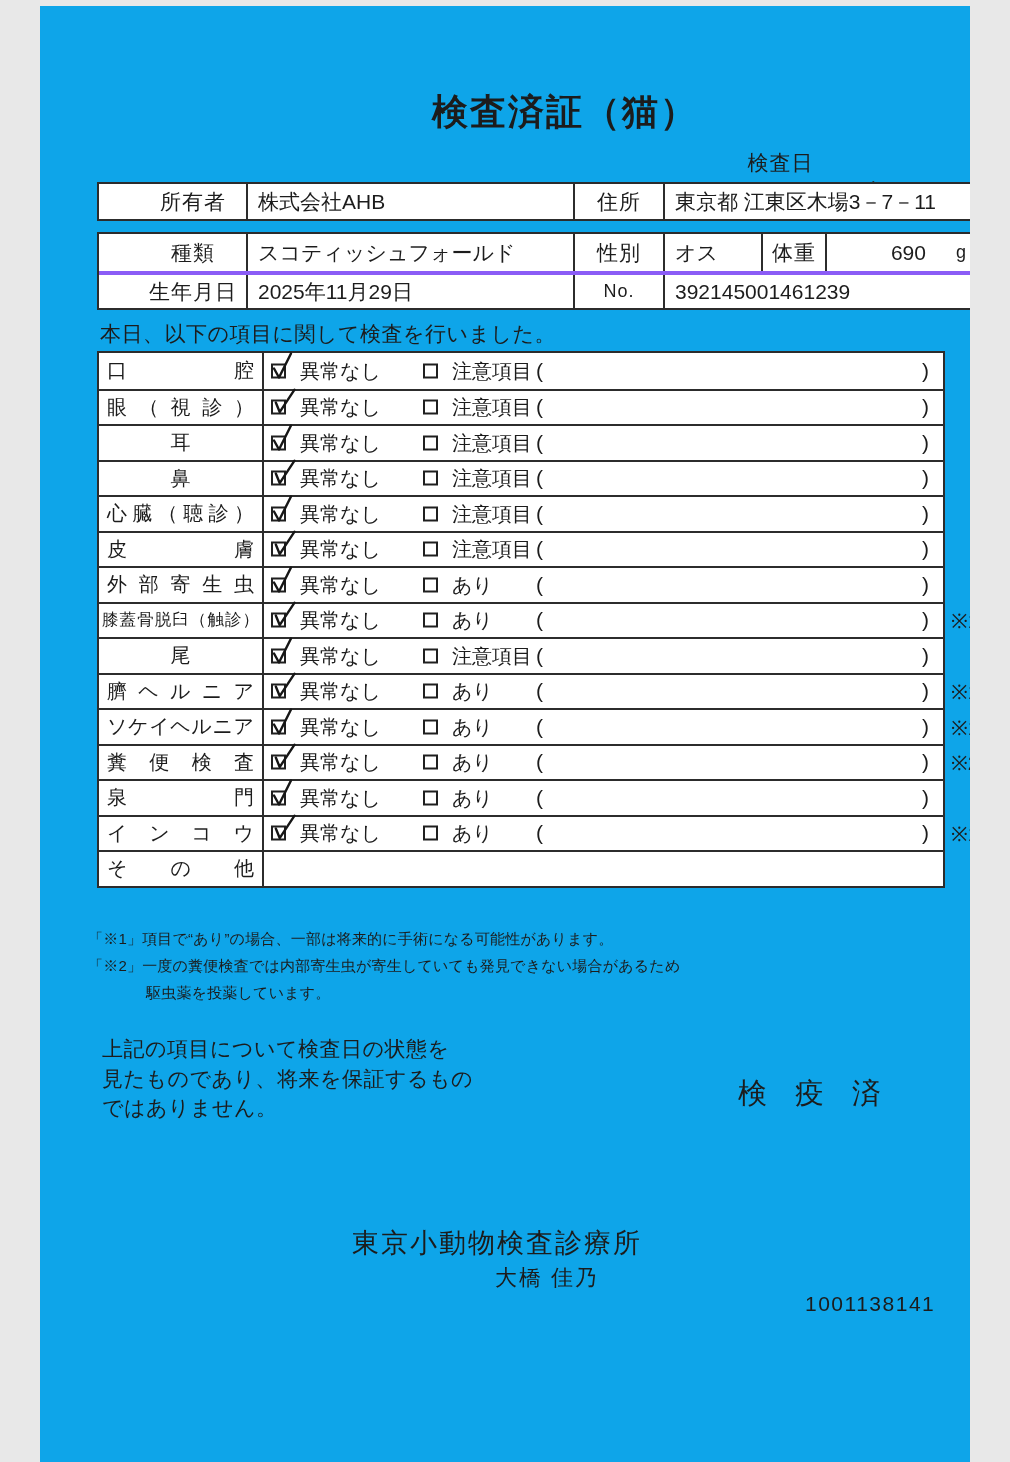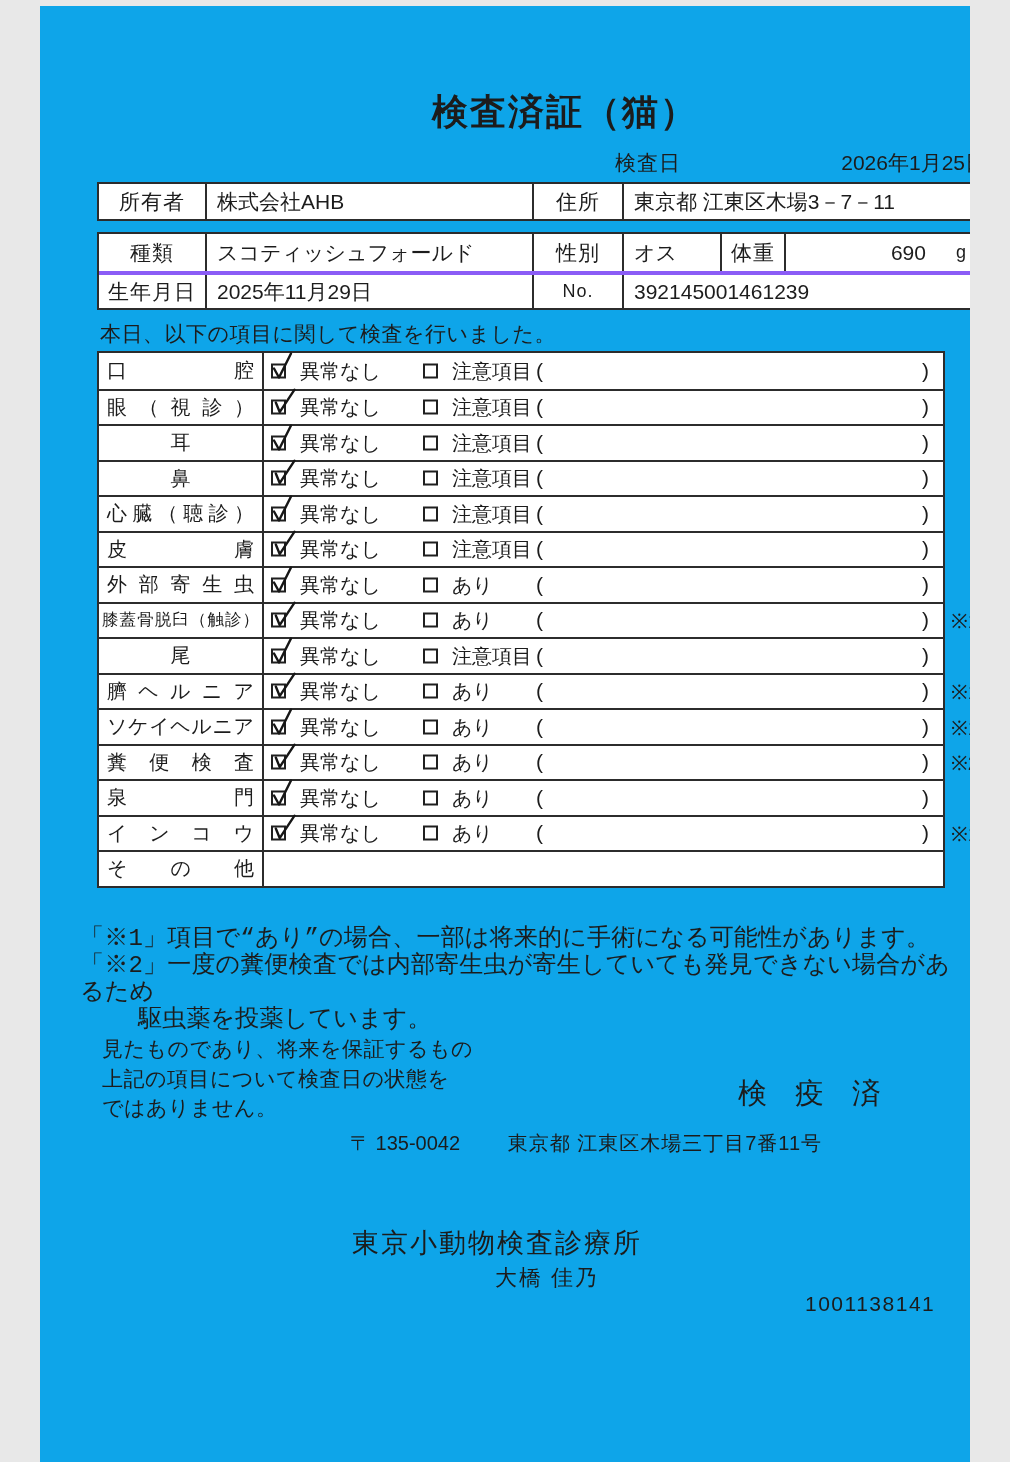--- a/index.html
+++ b/index.html
@@ -12,28 +12,28 @@
     font-family:"Liberation Sans", sans-serif;
     color:#1c1c1c;
     overflow:hidden;
   }
   .title {
     position:absolute; top:82px; left:0; width:1010px;
     text-align:center; padding-left:40px;
     font-size:36px; font-weight:700; letter-spacing:2px;
   }
   .date-row {
-    position:absolute; top:143px; left:67px; width:881px;
-    display:flex; align-items:center; font-size:21px;
+    position:absolute; top:143px; left:46px; width:881px;
+    display:flex; align-items:center; font-size:21px;flex-direction:column;
   }
   .date-row .dl { margin-left:508px; letter-spacing:1px; }
   .date-row .dv { margin-left:auto; padding-right:2px; }
 
   .tbl { position:absolute; left:57px; width:881px; border:2px solid #2c2c2c; background:#fff; }
-  .trow { display:grid; align-items:stretch; }
+  .trow { display:grid; align-items:stretch;padding-left:41px; }
   .trow > div {
     border-left:2px solid #2c2c2c;
     display:flex; align-items:center;
     font-size:21px; overflow:hidden; white-space:nowrap;
   }
   .trow > div:first-child { border-left:none; }
   .lab { justify-content:center; letter-spacing:1px; }
   .val { padding-left:10px; }
   .t1 { top:176px; } .t1 .trow { height:35px; }
   .t2 { top:226px; }
@@ -62,21 +62,21 @@
   .cb-group { position:absolute; top:50%; transform:translateY(-50%); display:flex; align-items:center; gap:14px; }
   .g1 { left:7px; } .g2 { left:143px;padding-left:16px; }
   .cb { position:relative; width:15px; height:15px; border:2px solid #1f1f1f; background:#fff; flex:0 0 auto; }
   .cb .tick { position:absolute; left:-4px; top:-14px; overflow:visible; }
   .cb .tick path { fill:none; stroke:#161616; stroke-width:2.4; stroke-linecap:round; stroke-linejoin:round; }
   .cb.v2 .tick { transform:rotate(7deg); left:-2px; top:-15px; }
   .paren-open { position:absolute; left:272px; top:50%; transform:translateY(-50%); font-size:21px; }
   .paren-close { position:absolute; right:14px; top:50%; transform:translateY(-50%); font-size:21px; }
   .note { position:absolute; right:-50px; top:50%; transform:translateY(-50%); width:48px; padding-left:6px; font-size:20px; }
 
-  .footnotes { position:absolute; top:919px; left:40px; font-size:24px; line-height:27px; letter-spacing:0.2px;font-family:Liberation Mono, monospace; }
+  .footnotes { position:absolute; top:919px; left:48px; font-size:15px; line-height:27px; letter-spacing:0.2px; }
   .footnotes .indent { padding-left:58px; }
 
   .disclaimer { position:absolute; top:1028px; left:62px; font-size:21px; line-height:29.5px; letter-spacing:0.5px; }
   .stamp { position:absolute; top:1068px; left:698px; font-size:29px; letter-spacing:10px; }
 
   .postal-line { position:absolute; top:1124px; left:310px; font-size:20px; }
   .postal-line .addr { margin-left:42px; letter-spacing:1px; }
   .tel-line { position:absolute; top:1167px; left:312px; font-size:20px; }
   .tel-line .fax { margin-left:26px; }
   .clinic-name { position:absolute; top:1219px; left:312px; font-size:27px; letter-spacing:2px; }
@@ -486,30 +486,26 @@
     </div>
     </div>
 
   <div class="footnotes">
     <div>「※1」項目で“あり”の場合、一部は将来的に手術になる可能性があります。</div>
     <div>「※2」一度の糞便検査では内部寄生虫が寄生していても発見できない場合があるため</div>
     <div class="indent">駆虫薬を投薬しています。</div>
   </div>
 
   <div class="disclaimer">
+    <div>上記の項目について検査日の状態を</div>
     <div>見たものであり、将来を保証するもの</div>
-    <div>上記の項目について検査日の状態を</div>
     <div>ではありません。</div>
   </div>
 
   <div class="stamp">検 疫 済</div>
 
-  <div class="postal-line">
-    <span>〒 135-0042</span>
-    <span class="addr">東京都 江東区木場三丁目7番11号</span>
-  </div>
 
 
   <div class="clinic-name">東京小動物検査診療所</div>
   <div class="vet-name">大橋 佳乃</div>
   <div class="serial">1001138141</div>
 
 </div>
 
 </body></html>

